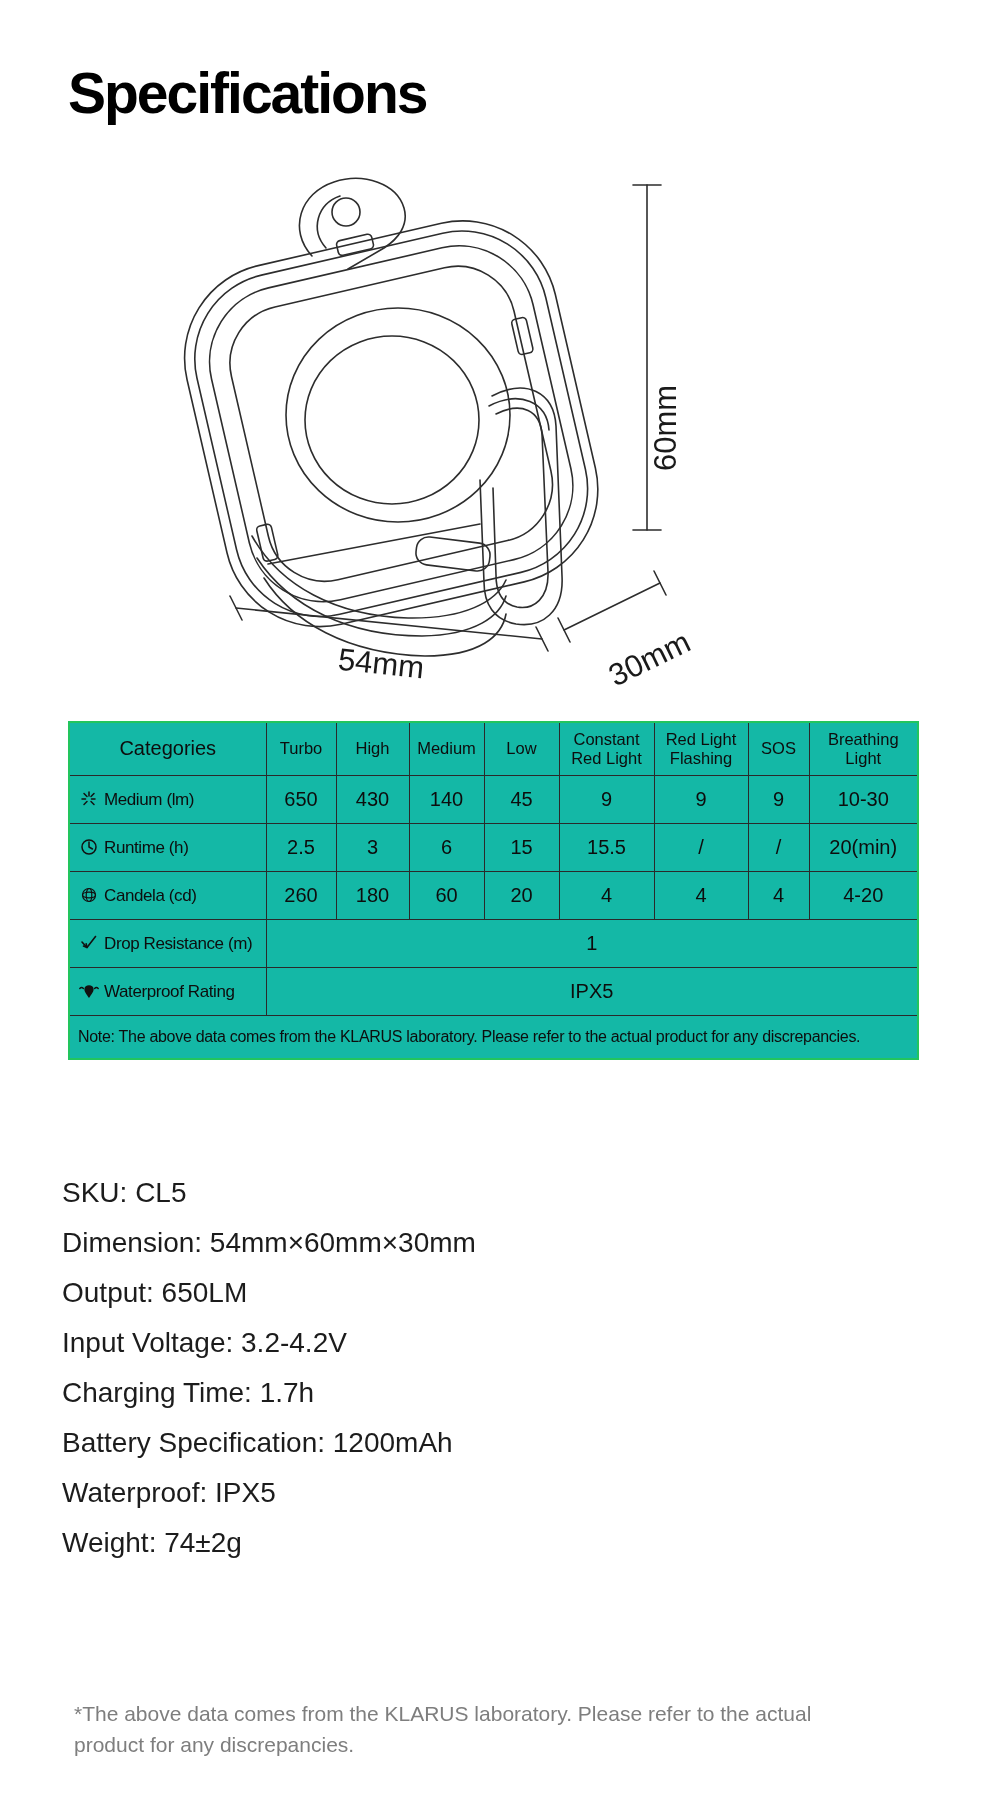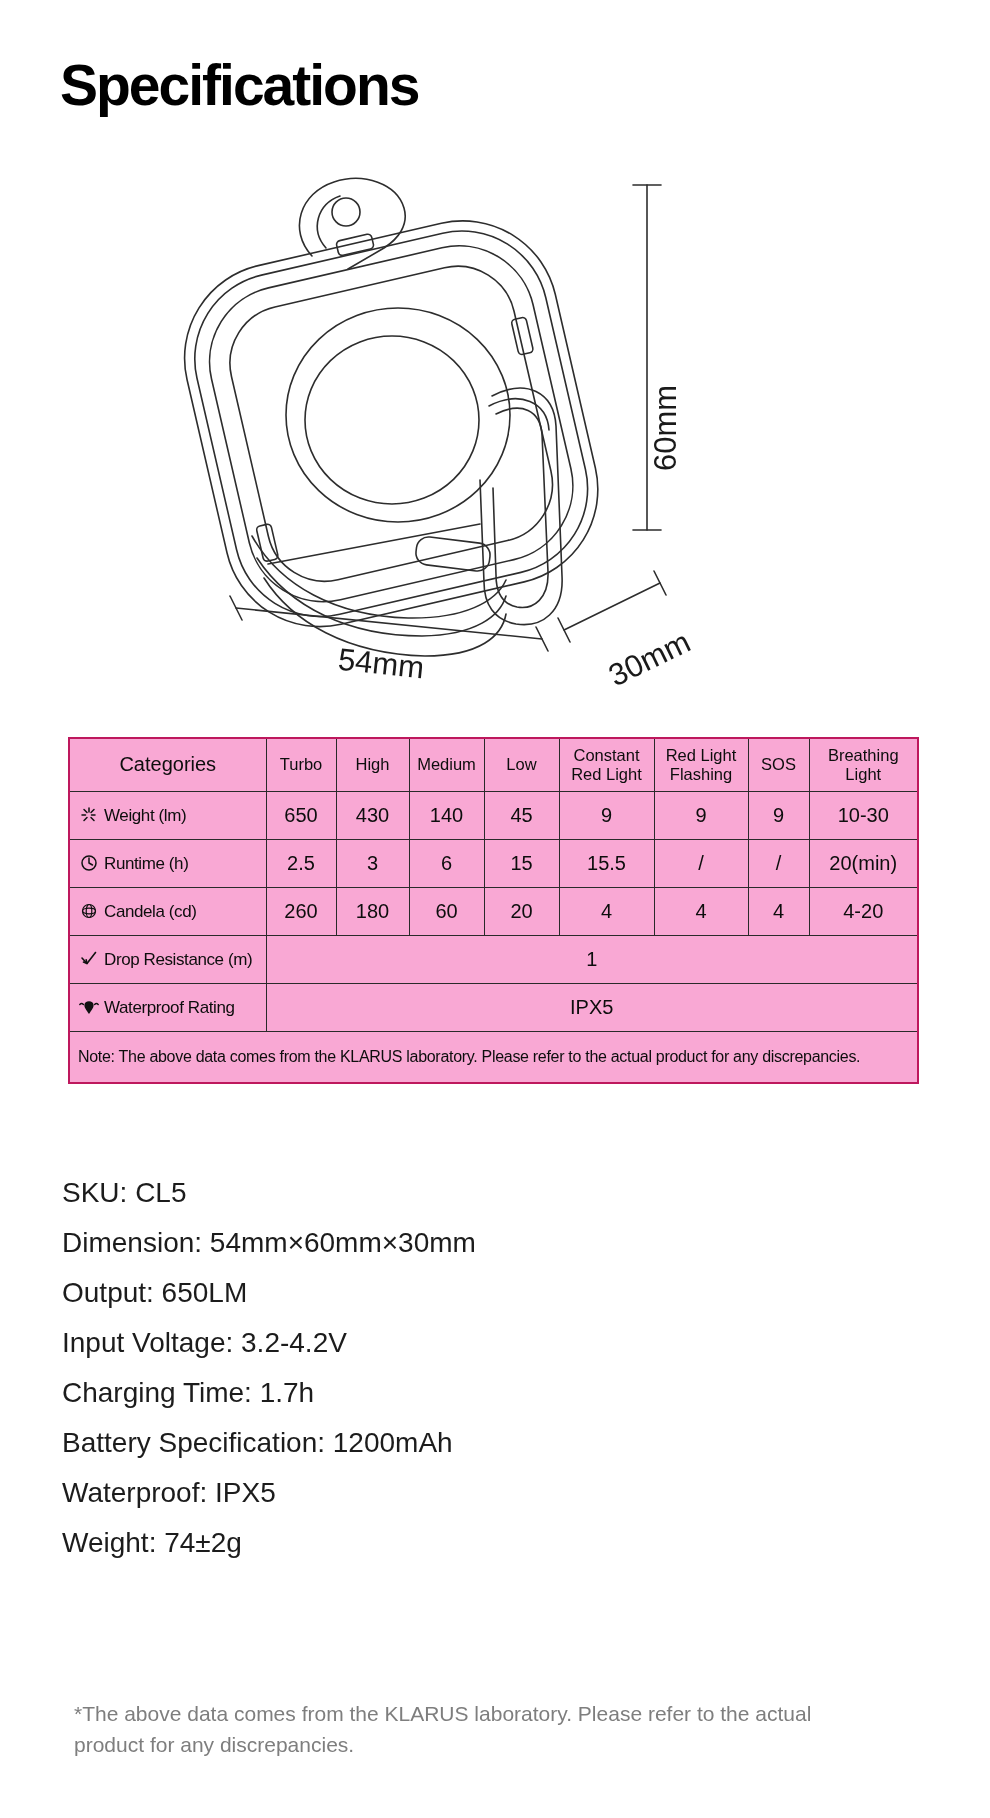--- a/index.html
+++ b/index.html
@@ -1,38 +1,38 @@
 <!DOCTYPE html>
 <html><head>
 <meta charset="utf-8">
 <style>
   html,body{margin:0;padding:0;}
   body{
     width:990px;height:1818px;position:relative;background:#ffffff;
     font-family:"Liberation Sans", sans-serif;color:#111;overflow:hidden;
   }
   .page-title{
-    position:absolute;left:60px;top:52px;margin:0;
+    position:absolute;left:60px;top:52px;margin:8px;
     font-size:57px;font-weight:bold;letter-spacing:-2px;color:#000;
   }
   .diagram-wrap{position:absolute;left:140px;top:168px;width:580px;height:548px;}
   .diagram-wrap svg{display:block;}
   .dim-text{font-size:31px;fill:#1a1a1a;}
   .spec-table{
-    position:absolute;left:68px;top:737px;width:849px;
-    border-collapse:collapse;table-layout:fixed;background:#f9a8d4;
-    border:2px solid #be185d;
+    position:absolute;left:68px;top:721px;width:849px;
+    border-collapse:collapse;table-layout:fixed;background:#14b8a6;
+    border:2px solid #22c55e;
   }
   .spec-table th,.spec-table td{
     border:1px solid #2a2a2a;text-align:center;vertical-align:middle;
     padding:0;color:#0d0d0d;overflow:hidden;
   }
   .spec-table thead tr{height:53px;}
   .spec-table tbody tr{height:48px;}
-  .spec-table tbody tr.note-row{height:52px;}
+  .spec-table tbody tr.note-row{height:44px;}
   .spec-table th{font-weight:normal;font-size:16.5px;line-height:1.15;}
   .spec-table th.cat-h{font-size:20px;}
   .spec-table td{font-size:20px;}
   .spec-table td.label-cell{
     text-align:left;font-size:17px;padding-left:9px;white-space:nowrap;
     letter-spacing:-0.4px;
   }
   .spec-table td.label-cell .icon{
     display:inline-block;vertical-align:middle;margin-right:5px;width:20px;height:20px;
   }
@@ -128,21 +128,21 @@
       <th>Breathing Light</th>
     </tr>
   </thead>
   <tbody>
     <tr>
       <td class="label-cell">
         <span class="icon">
           <svg width="20" height="20" viewBox="0 0 20 20" fill="none" stroke="#111" stroke-width="1.5" stroke-linecap="round">
             <path d="M16,10 L12.5,10 M15,4.5 L12,7.5 M10,3 L10,7 M5,4.5 L8,7.5 M3,10 L6.5,10 M5,15.5 L8,12.5 M15,15.5 L12,12.5"></path>
           </svg>
-        </span><span class="row-label">Weight (lm)</span>
+        </span><span class="row-label">Medium (lm)</span>
       </td>
       <td>650</td>
       <td>430</td>
       <td>140</td>
       <td>45</td>
       <td>9</td>
       <td>9</td>
       <td>9</td>
       <td>10-30</td>
     </tr>

